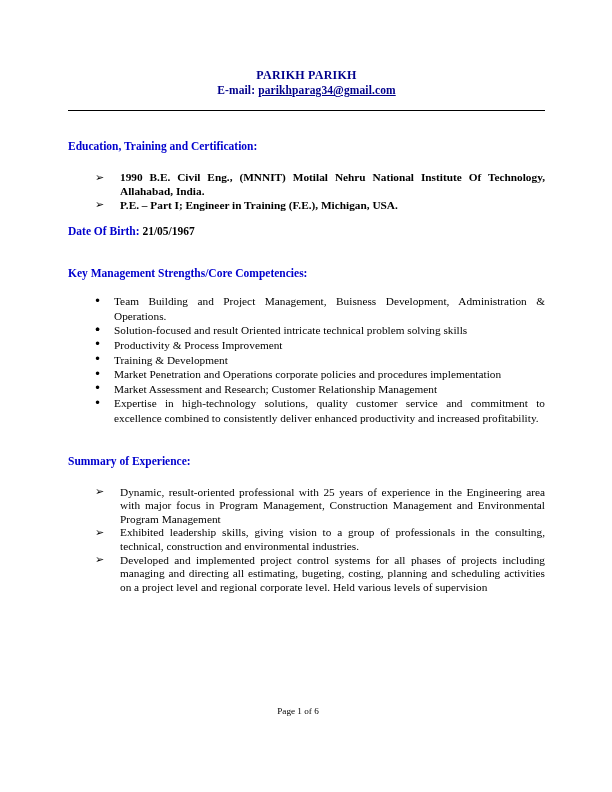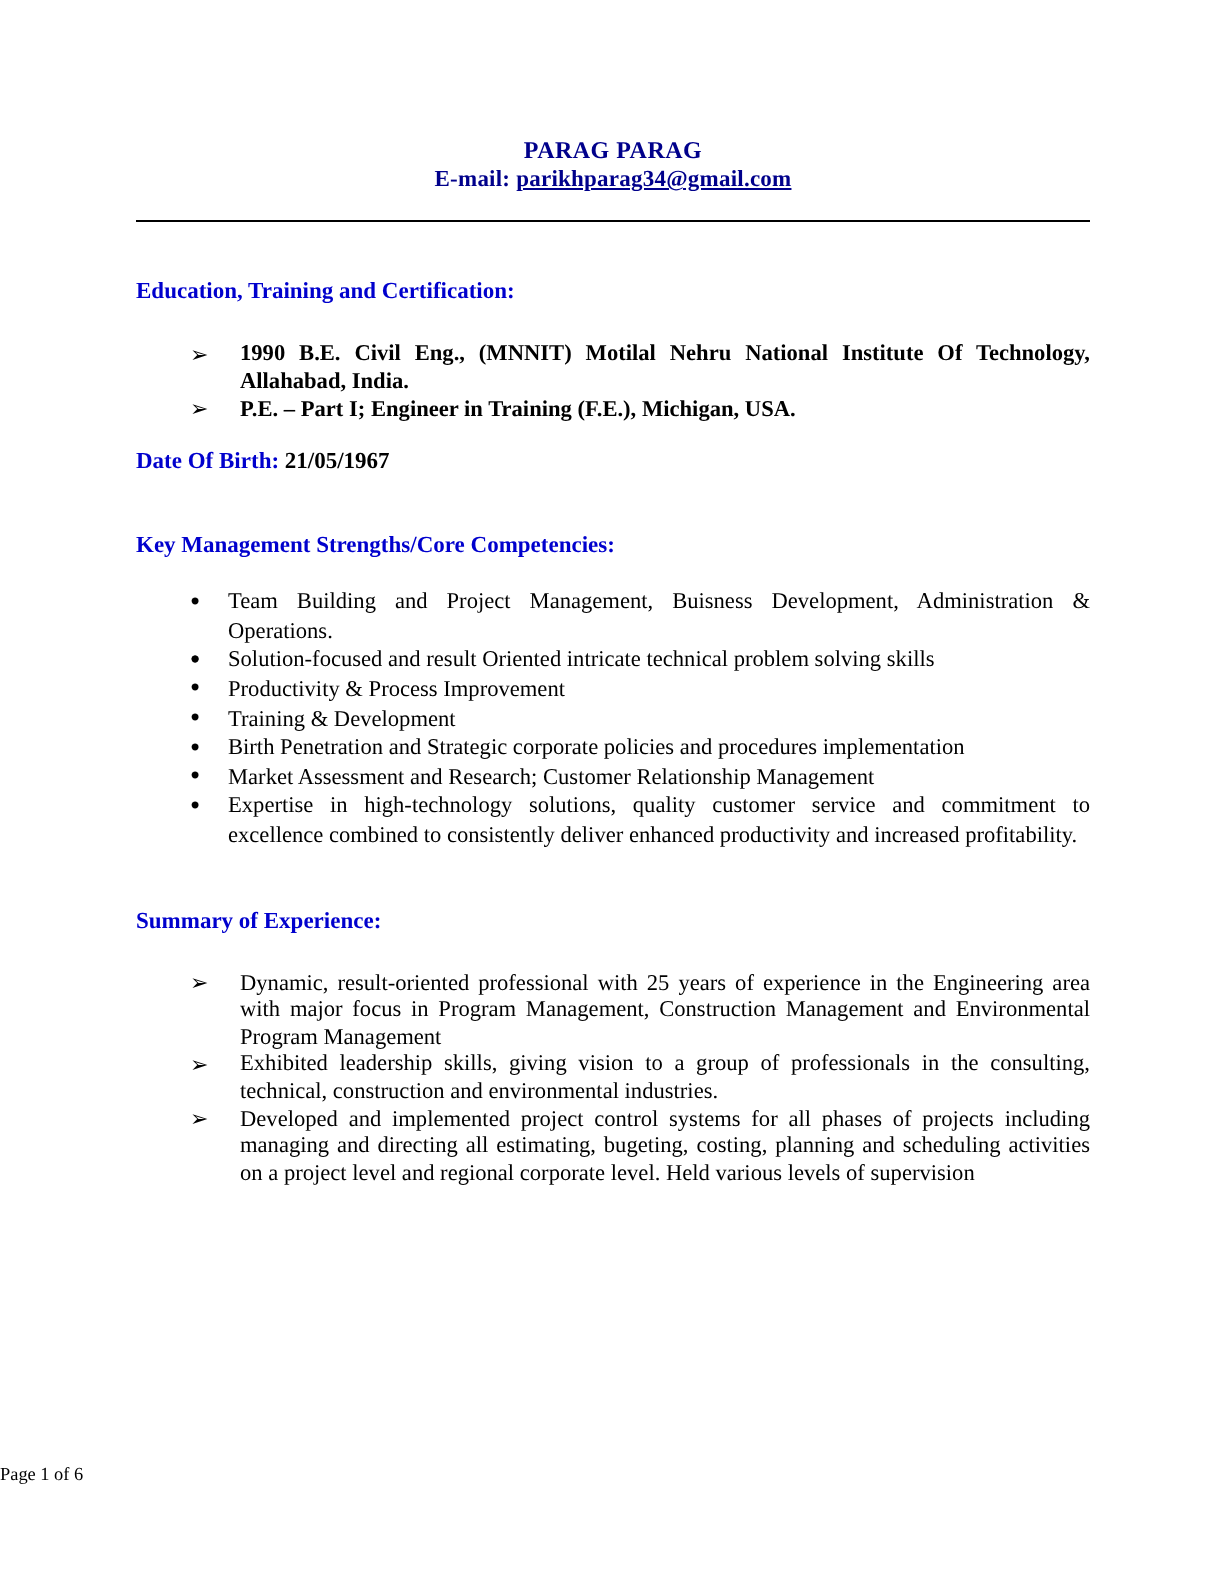--- a/index.html
+++ b/index.html
@@ -141,36 +141,36 @@
     font-family: "DejaVu Sans", sans-serif;
   }
 
   
   li.single { text-align: left; }
 
   
   .footer {
     position: absolute;
     left: 0;
-    top: 732px;
+    top: 706px;
     width: 596px;
-    text-align: left;
+    text-align: center;
     font-size: 9.2px;
     line-height: 11px;
     color: #000000;
   }
 </style>
 </head>
 <body>
 
 <div class="page">
   <div class="content">
 
     <div class="letterhead">
-      <div class="line name">PARAG PARAG</div>
+      <div class="line name">PARIKH PARIKH</div>
       <div class="line"><span>E-mail:</span><span>&nbsp;</span><a href="#" class="email-link">parikhparag34@gmail.com</a></div>
     </div>
 
     <hr class="rule">
 
     <div class="section-heading heading-gap-top">Education, Training and Certification:</div>
 
     <ul class="arrow-list bold">
       <li><span class="arrow">➢</span><span>1990 B.E. Civil Eng., (MNNIT) Motilal Nehru National Institute Of Technology, Allahabad, India.</span></li>
       <li class="single"><span class="arrow">➢</span><span>P.E. – Part I; Engineer in Training (F.E.), Michigan, USA.</span></li>
@@ -179,21 +179,21 @@
     <div class="dob-line"><span class="dob-label">Date Of Birth:</span><span>&nbsp;</span><span class="dob-value">21/05/1967</span></div>
 
     <div class="section-heading heading-gap-top">Key Management Strengths/Core Competencies:</div>
 
     <ul class="list">
       <li><span class="dot">•</span><span>Team Building and Project Management, Buisness Development, Administration &amp; Operations.</span></li>
       <li class="single"><span class="dot">•</span></li>
       <li class="single"><span class="dot">•</span><span>Solution-focused and result Oriented intricate technical problem solving skills</span></li>
       <li class="single"><span class="dot">•</span><span>Productivity &amp; Process Improvement</span></li>
       <li class="single"><span class="dot">•</span><span>Training &amp; Development</span></li>
-      <li class="single"><span class="dot">•</span><span>Birth Penetration and Strategic corporate policies and procedures implementation</span></li>
+      <li class="single"><span class="dot">•</span><span>Market Penetration and Operations corporate policies and procedures implementation</span></li>
       <li class="single"><span class="dot">•</span><span>Market Assessment and Research; Customer Relationship Management</span></li>
       <li><span class="dot">•</span><span>Expertise in high-technology solutions, quality customer service and commitment to excellence combined to consistently deliver enhanced productivity and increased profitability.</span></li>
     </ul>
 
     <div class="section-heading heading-gap-top">Summary of Experience:</div>
 
     <ul class="arrow-list">
       <li><span class="arrow">➢</span><span>Dynamic, result-oriented professional with 25 years of experience in the Engineering area with major focus in Program Management, Construction Management and Environmental Program Management</span></li>
       <li><span class="arrow">➢</span><span>Exhibited leadership skills, giving vision to a group of professionals in the consulting, technical, construction and environmental industries.</span></li>
       <li><span class="arrow">➢</span><span>Developed and implemented project control systems for all phases of projects including managing and directing all estimating, bugeting, costing, planning and scheduling activities on a project level and regional corporate level. Held various levels of supervision</span></li>

